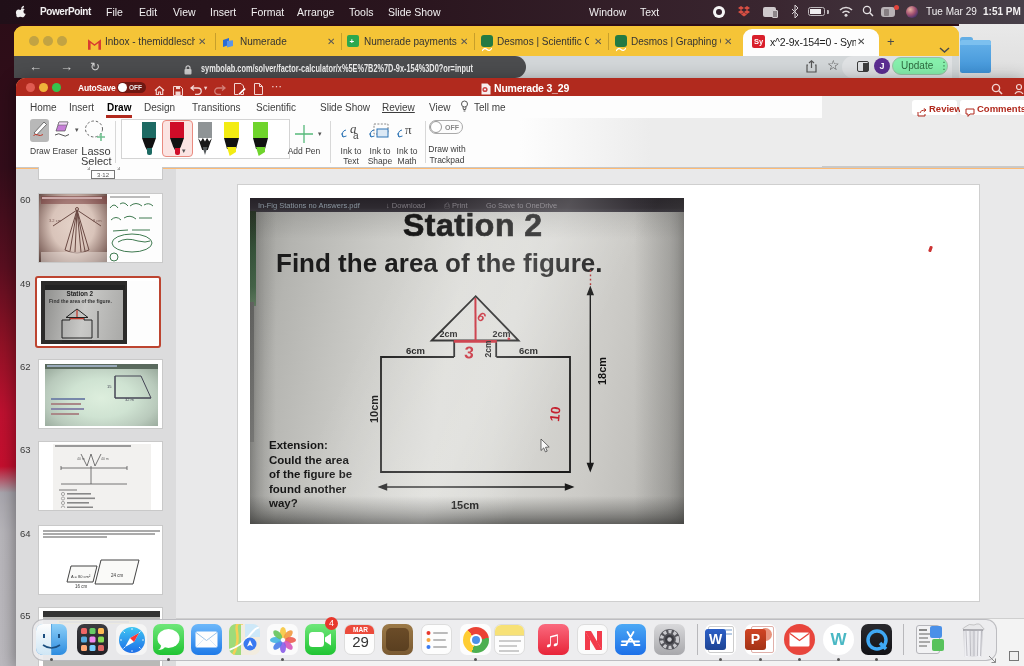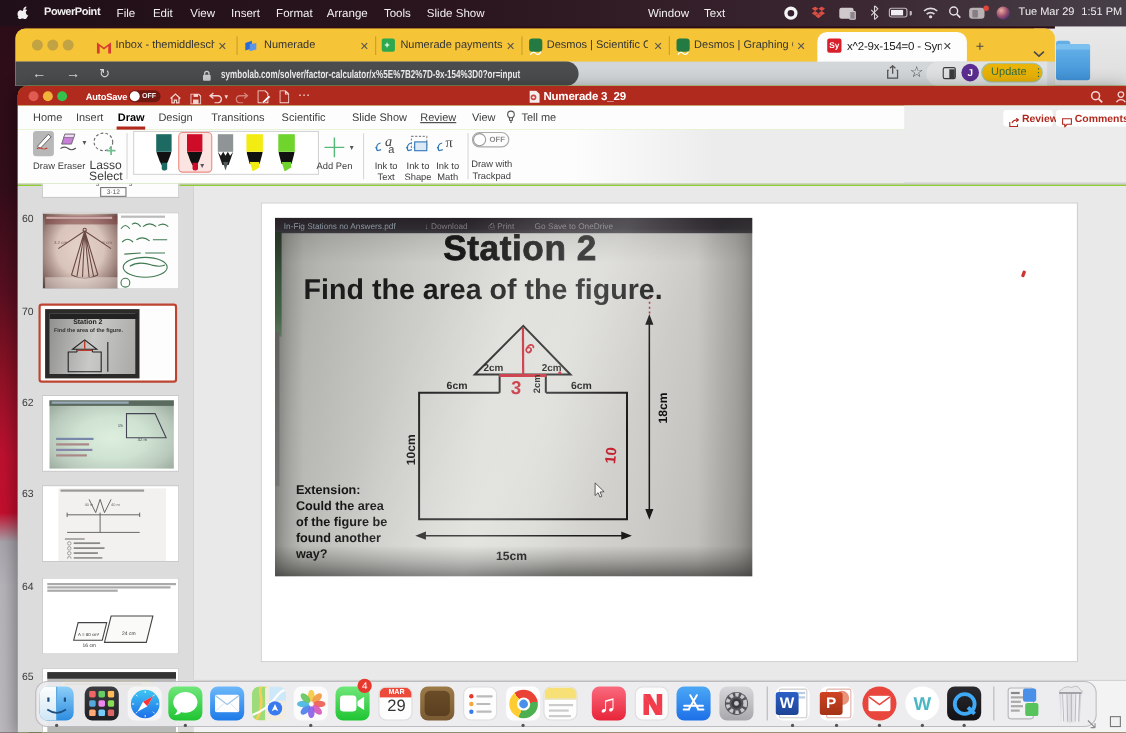--- a/index.html
+++ b/index.html
@@ -61,21 +61,21 @@
     <svg width="12" height="12" viewBox="0 0 12 12">
         <circle cx="5" cy="5" r="3.6" stroke="#e6e2e4" stroke-width="1.3" fill="none"></circle>
         <path d="M7.8 7.8 L11 11" stroke="#e6e2e4" stroke-width="1.5"></path>
       </svg>
   </div>
   <div class="abs" style="left:881px;top:7px;width:14px;height:10px;background:#b8b2b5;border-radius:3px;"></div>
   <div class="abs" style="left:884px;top:8.5px;width:5px;height:7px;background:#867e82;border-radius:1px;"></div>
   <div class="abs" style="left:894px;top:5px;width:5px;height:5px;background:#e0443c;border-radius:50%;"></div>
   <div class="abs" style="left:906px;top:6px;width:12px;height:12px;border-radius:50%;background:radial-gradient(circle at 35% 30%,#e8b0a0,#a05070 45%,#40306a 80%,#202048);"></div>
   <div class="abs" style="left:926px;top:5.5px;font-size:10px;">Tue Mar 29</div>
-  <div class="abs" style="left:983px;top:5.5px;font-size:10px;">1:51 PM</div>
+  <div class="abs" style="left:983px;top:5.5px;font-size:10px;font-weight:bold;">1:51 PM</div>
 </div>
 
 <div class="abs" style="left:940px;top:26px;width:25px;height:20px;background:#e9e9e9;"></div>
 <div class="abs" id="chrome" style="left:14px;top:26px;width:945px;height:52px;border-radius:9px 9px 0 0;overflow:hidden;background:#f5c437;">
 
   <div class="abs" style="left:0;top:0;width:945px;height:31px;background:#f5c437;"></div>
   <div class="abs" style="left:15px;top:10px;width:10px;height:10px;border-radius:50%;background:#c2a343;"></div>
   <div class="abs" style="left:29px;top:10px;width:10px;height:10px;border-radius:50%;background:#c2a343;"></div>
   <div class="abs" style="left:43px;top:10px;width:10px;height:10px;border-radius:50%;background:#c2a343;"></div>
 
@@ -142,34 +142,34 @@
 <div class="abs" style="left:806px;top:59px;width:11px;height:13px;">
   <svg width="11" height="13" viewBox="0 0 11 13">
       <path d="M5.5 1 L5.5 8 M3 3 L5.5 0.8 L8 3" stroke="#555" stroke-width="1.2" fill="none"></path>
       <path d="M2 5 H1 V12 H10 V5 H9" stroke="#555" stroke-width="1.2" fill="none"></path>
     </svg>
 </div>
 <div class="abs" style="left:827px;top:57px;font-size:14px;color:#444;">☆</div>
 <div class="abs" style="left:857px;top:61px;width:12px;height:11px;border:1.5px solid #3c3c3c;border-radius:2px;"></div>
 <div class="abs" style="left:863px;top:62.5px;width:4.5px;height:8px;background:#3c3c3c;"></div>
 <div class="abs" style="left:874px;top:58px;width:16px;height:16px;border-radius:50%;background:#5b2d91;color:#fff;font-size:9px;font-weight:bold;text-align:center;line-height:16px;">J</div>
-<div class="abs" style="left:892px;top:57px;width:56px;height:18px;background:#eab308;border:1px solid #9bc0a4;border-radius:10px;color:#2d6a3f;font-size:10px;">
+<div class="abs" style="left:892px;top:57px;width:56px;height:18px;background:#86efac;border:1px solid #9bc0a4;border-radius:10px;color:#2d6a3f;font-size:10px;">
     <span style="position:absolute;left:8px;top:2px;">Update</span>
     <span style="position:absolute;left:46px;top:2px;">⋮</span>
   </div>
 
 <div class="abs" style="left:959px;top:24px;width:65px;height:54px;background:linear-gradient(180deg,#e9e9e9,#dedede);"></div>
 
 <div class="abs" style="left:960px;top:37px;width:31px;height:36px;">
   <div class="abs" style="left:0;top:0;width:13px;height:8px;background:#63aee5;border-radius:2.5px 2.5px 0 0;"></div>
   <div class="abs" style="left:0;top:3px;width:31px;height:33px;background:linear-gradient(180deg,#66b2ea,#3f92d6);border-radius:2.5px;"></div>
   <div class="abs" style="left:0;top:3px;width:31px;height:5px;background:#7cc0ef;border-radius:2.5px 2.5px 0 0;"></div>
 </div>
 
-<div class="abs" id="ppwin" style="left:16px;top:78px;width:1008px;height:588px;background:#84cc16;border-radius:9px 0 0 0;overflow:hidden;box-shadow:0 4px 18px rgba(0,0,0,0.45);">
+<div class="abs" id="ppwin" style="left:16px;top:78px;width:1008px;height:588px;background:#fdba74;border-radius:9px 0 0 0;overflow:hidden;box-shadow:0 4px 18px rgba(0,0,0,0.45);">
 
   <div class="abs" id="pp-title" style="left:0;top:0;width:1008px;height:18px;background:#b12a1e;color:#fff;">
     <div class="abs" style="left:9.5px;top:4.5px;width:9px;height:9px;border-radius:50%;background:#e05b51;"></div>
     <div class="abs" style="left:22.5px;top:4.5px;width:9px;height:9px;border-radius:50%;background:#f0b43a;"></div>
     <div class="abs" style="left:35.5px;top:4.5px;width:9px;height:9px;border-radius:50%;background:#35c24c;"></div>
     <div class="abs" style="left:62px;top:5px;font-size:8.5px;font-weight:bold;letter-spacing:-0.2px;">AutoSave</div>
     <div class="abs" style="left:101px;top:3.5px;width:29px;height:11px;background:#701812;border-radius:6px;"></div>
     <div class="abs" style="left:102px;top:4.5px;width:9px;height:9px;background:#fff;border-radius:50%;"></div>
     <div class="abs" style="left:113px;top:6px;font-size:6.5px;font-weight:bold;color:#eee;">OFF</div>
     <div class="abs" style="left:138px;top:3.5px;width:11px;height:11px;">
@@ -396,21 +396,21 @@
             <path d="M3 20 Q8 15 13 20 M16 18 Q22 14 28 19 M31 18 L44 18"></path>
             <path d="M5 31 L20 30 M24 30 L42 30"></path>
             <ellipse cx="24" cy="43" rx="20" ry="9"></ellipse>
             <path d="M10 42 Q18 37 30 41 Q38 43 42 41"></path>
             <circle cx="6" cy="57" r="4"></circle>
           </g>
         </svg>
       </div>
     </div>
 
-    <div class="abs" style="left:4px;top:109px;font-size:9.5px;">70</div>
+    <div class="abs" style="left:4px;top:109px;font-size:9.5px;">49</div>
     <div class="abs" style="left:19px;top:107px;width:126px;height:72px;background:#fff;border:2px solid #bd4430;border-radius:3px;overflow:hidden;">
       <div class="abs" style="left:4px;top:3px;width:86px;height:63px;background:#2c2b2a;">
         <div class="abs" style="left:4px;top:4px;width:78px;height:55px;background:linear-gradient(100deg,#8f8f8d,#c9c9c7 50%,#a9a9a7);"></div>
         <div class="abs" style="left:4px;top:4px;width:80px;height:5px;background:#222;"></div>
         <div class="abs" style="left:24px;top:9px;font-size:7px;font-weight:bold;color:#222;transform:scale(0.9);">Station 2</div>
         <div class="abs" style="left:8px;top:17px;font-size:5px;font-weight:bold;color:#333;">Find the area of the figure.</div>
         <svg class="abs" style="left:14px;top:24px;" width="60" height="38" viewBox="0 0 120 76">
           <g stroke="#222" stroke-width="2" fill="none">
             <path d="M30 30 H14 V66 H74 V30 H58"></path>
               <path d="M30 30 V25 M58 30 V25"></path>

